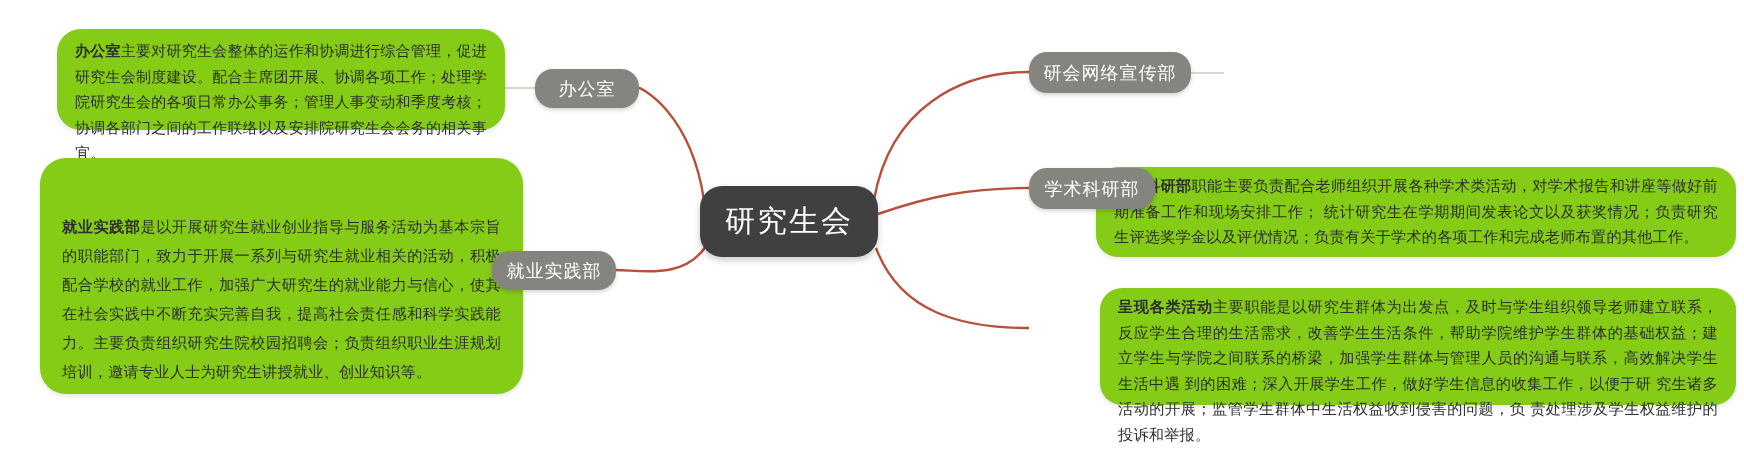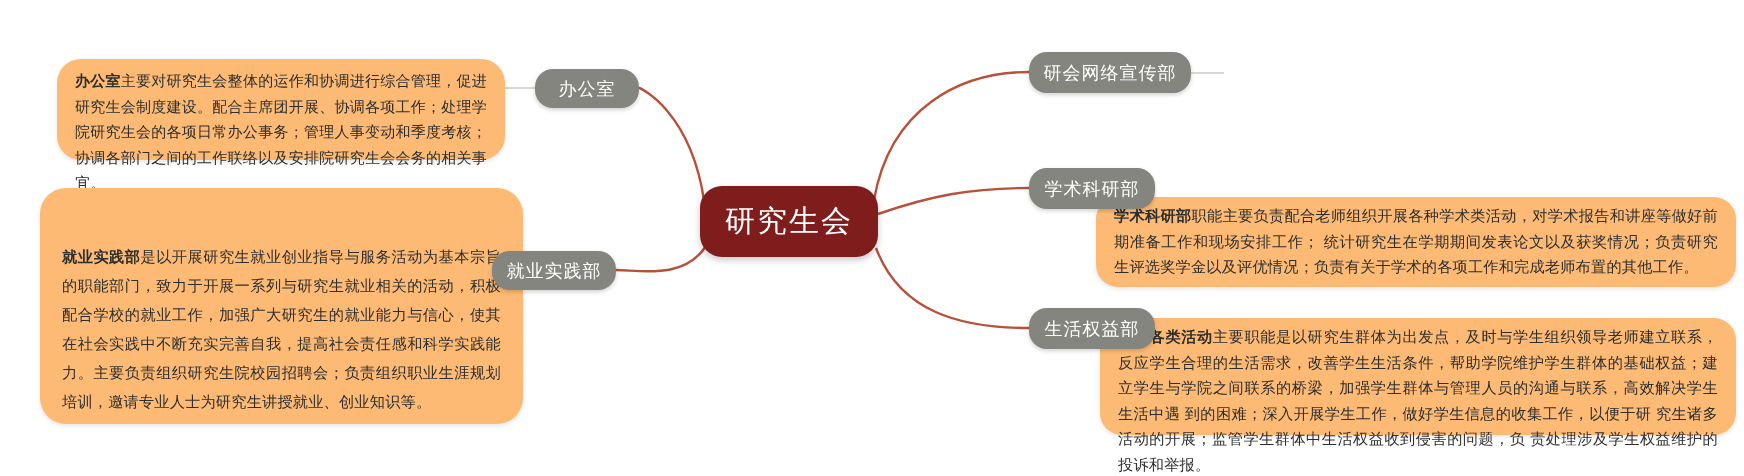--- a/index.html
+++ b/index.html
@@ -28,30 +28,29 @@
     left: 0; top: 0;
     width: 1744px;
     height: 476px;
     pointer-events: none;
   }
 
   
   .desc-card {
     position: absolute;
     box-sizing: border-box;
-    background: #fdba74;
+    background: #84cc16;
     border-radius: 26px;
     color: #2e2e2e;
     font-size: 15.2px;
     line-height: 27px;
     letter-spacing: 0.2px;
     text-align: justify;
     text-justify: inter-ideograph;
     box-shadow: 0 2px 5px rgba(0,0,0,0.10);
-    margin-top: 30px;
   }
   .desc-card .body {
     display: block;
   }
   .desc-card b {
     font-weight: bold;
   }
 
   
   #card-office {
@@ -114,21 +113,21 @@
   #node-publicity   { left: 1029px; top: 52px;  width: 162px; height: 41px; }
   #node-academic    { left: 1029px; top: 168px; width: 126px; height: 41px; }
   #node-welfare     { left: 1029px; top: 308px; width: 126px; height: 41px; }
 
   
   #node-root {
     position: absolute;
     left: 700px; top: 186px;
     width: 178px; height: 71px;
     box-sizing: border-box;
-    background: #7f1d1d;
+    background: #404040;
     color: #ffffff;
     border-radius: 22px;
     font-size: 30px;
     letter-spacing: 2px;
     display: flex;
     align-items: center;
     justify-content: center;
     box-shadow: 0 3px 7px rgba(0,0,0,0.22);
     white-space: nowrap;
   }
@@ -171,17 +170,16 @@
   </div>
 
   <div class="branch-node" id="node-office">办公室</div>
 
   <div class="branch-node" id="node-employment">就业实践部</div>
 
   <div class="branch-node" id="node-publicity">研会网络宣传部</div>
 
   <div class="branch-node" id="node-academic">学术科研部</div>
 
-  <div class="branch-node" id="node-welfare">生活权益部</div>
 
   <div id="node-root">研究生会</div>
 
 </div>
 
 </body></html>

